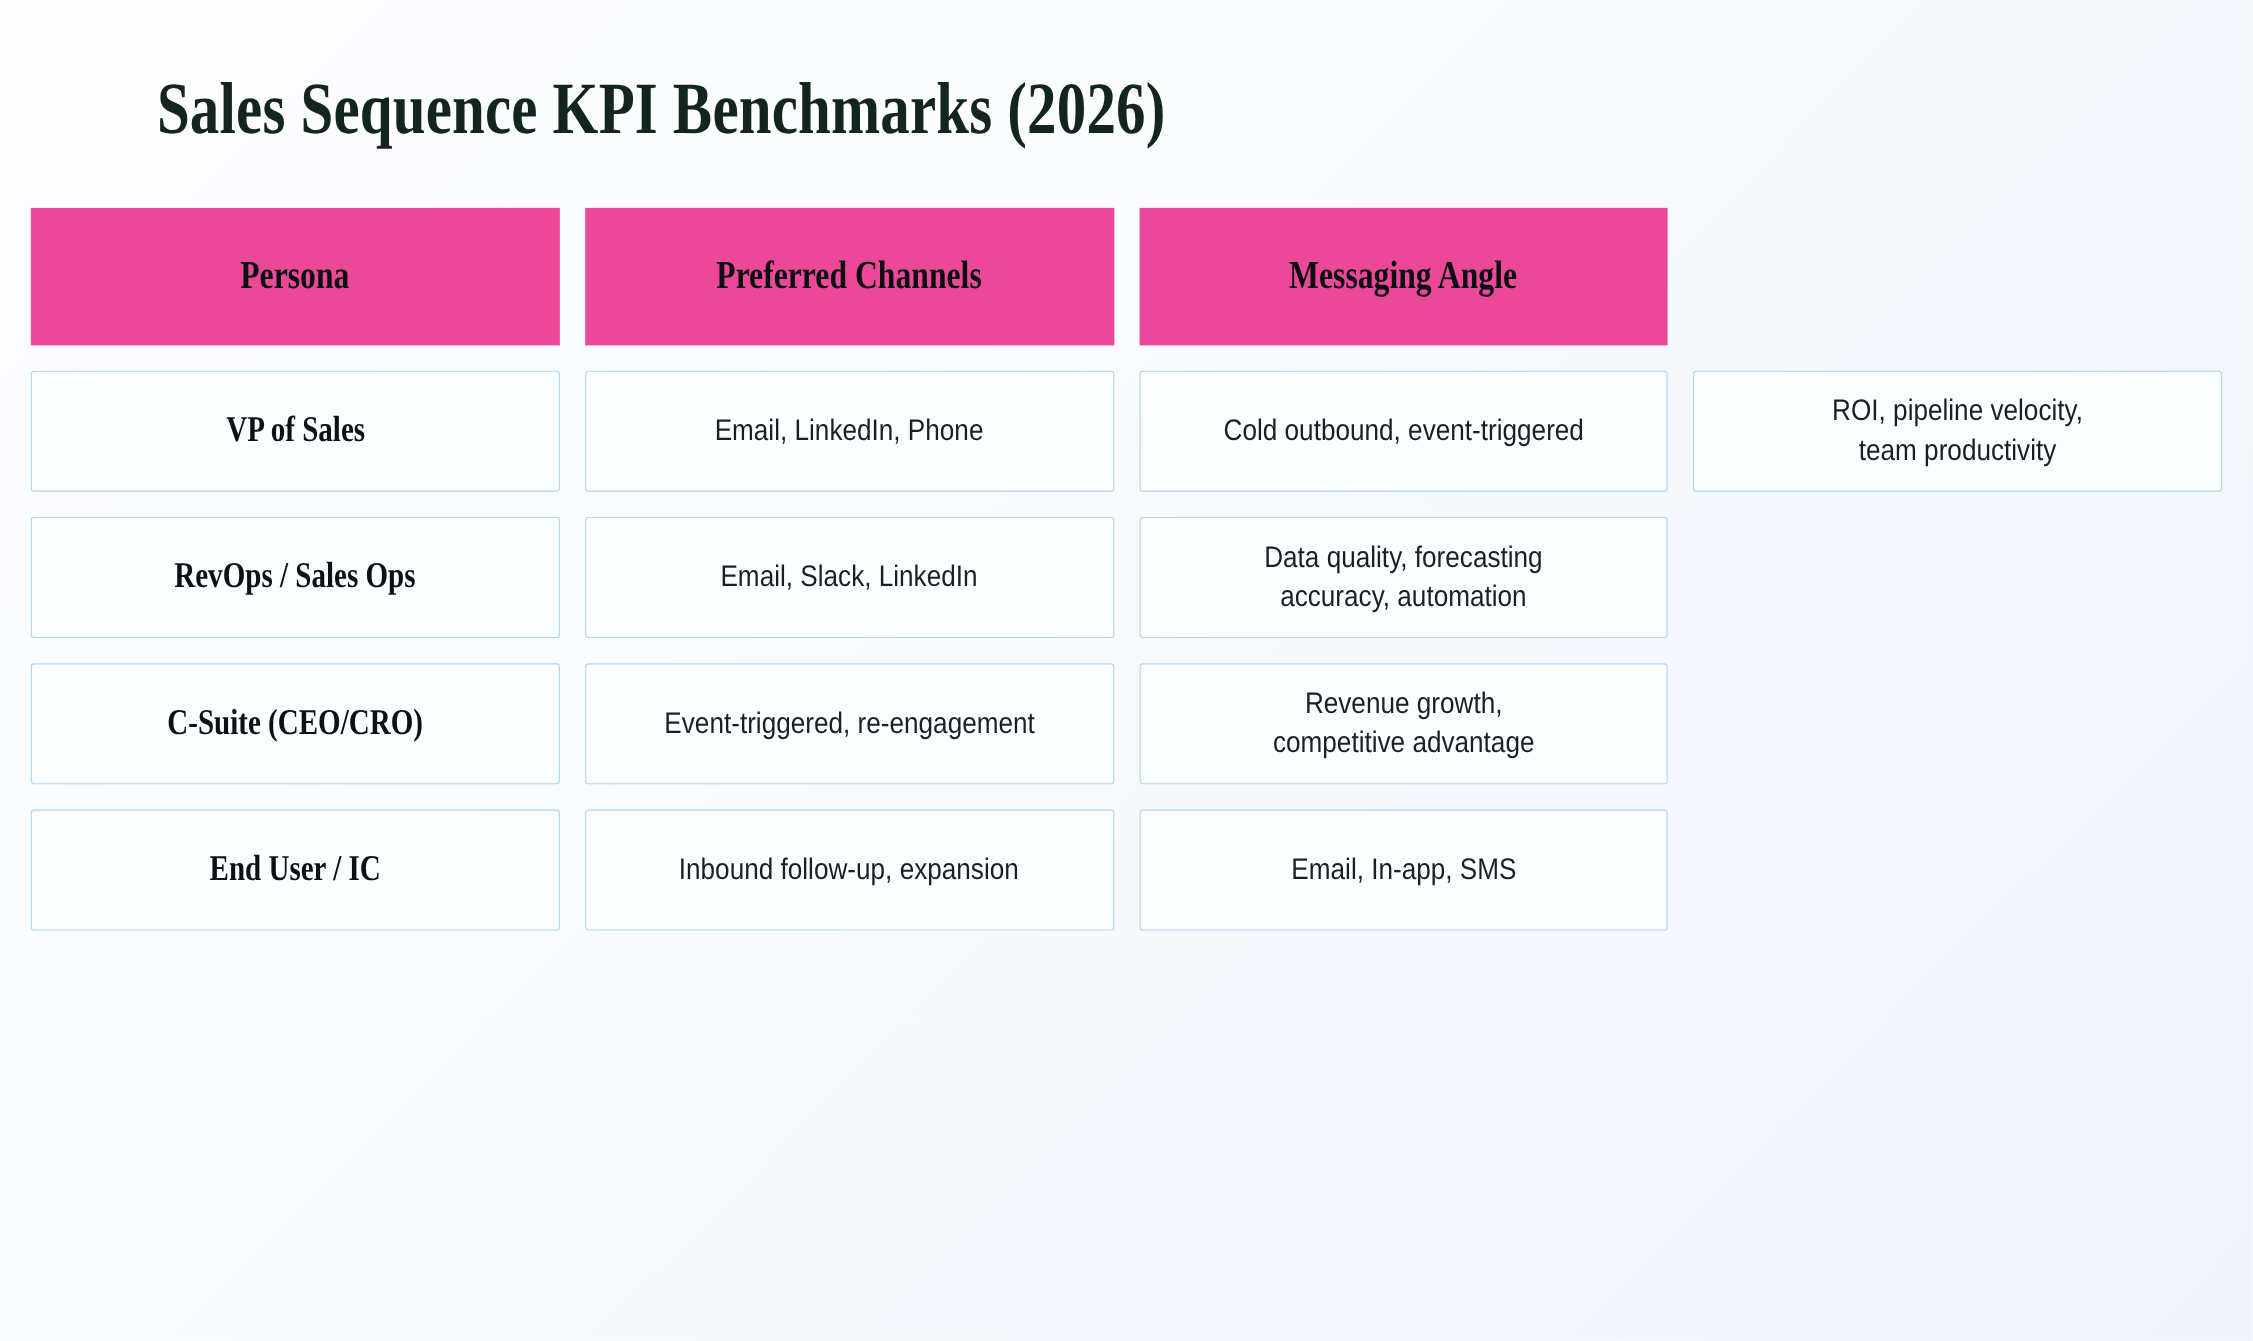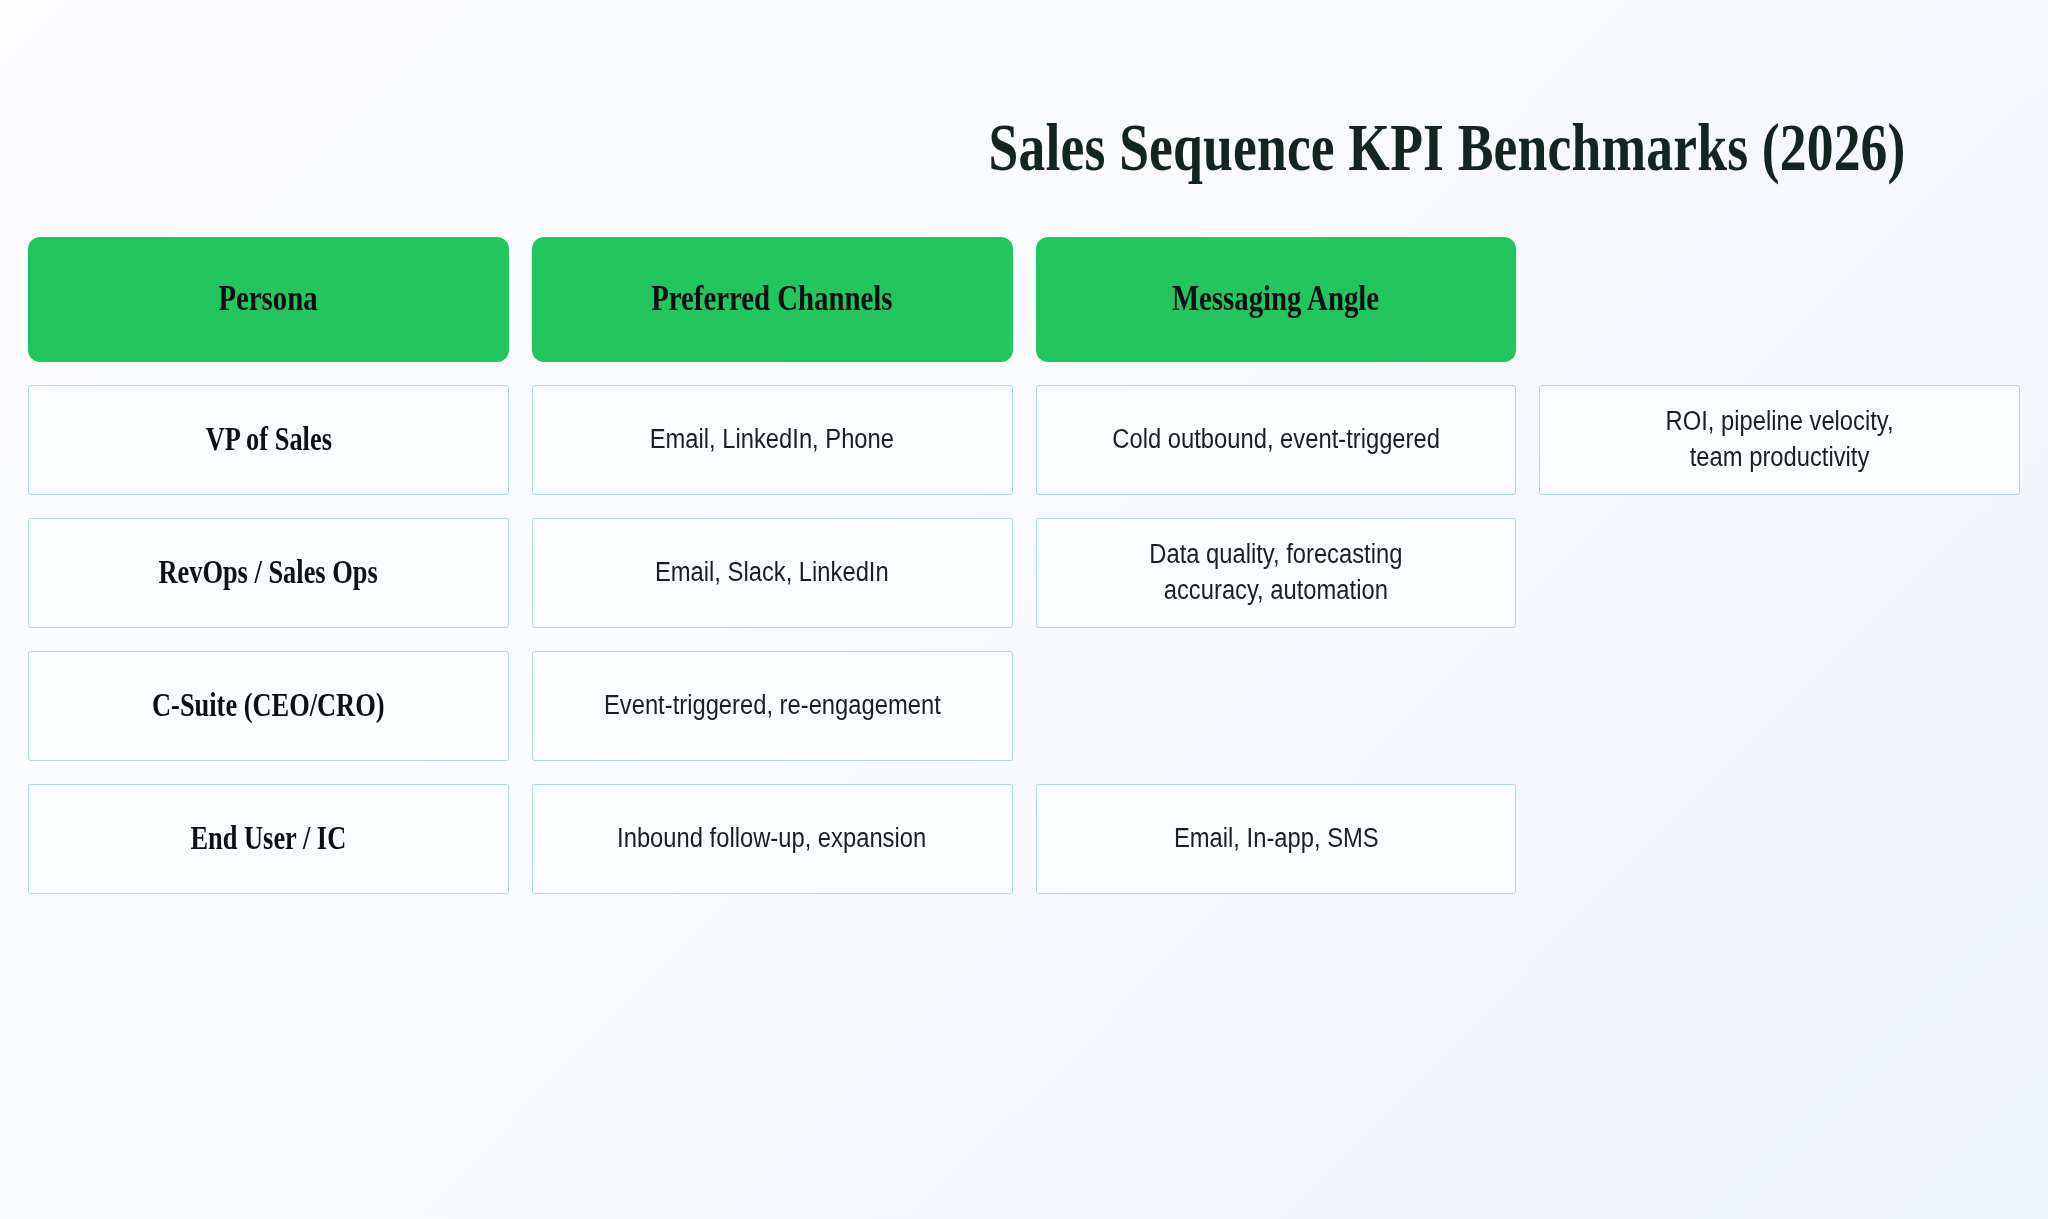--- a/index.html
+++ b/index.html
@@ -19,22 +19,22 @@
   .slide {
     position: relative;
     width: 2048px;
     height: 1219px;
     padding: 0 28px;
   }
 
   
   .title-wrap {
     width: 100%;
-    text-align: right;
-    padding-top: 111px;
+    text-align: left;
+    padding-top: 63px;
     padding-bottom: 52px;
   }
 
   .title {
     font-family: "Liberation Serif", "DejaVu Serif", serif;
     font-weight: 700;
     font-size: 67px;
     line-height: 1.1;
     letter-spacing: 0.2px;
     color: #12251f;
@@ -63,23 +63,23 @@
   .cell {
     display: flex;
     align-items: center;
     justify-content: center;
     text-align: center;
     padding: 10px 18px;
   }
 
   
   .header-row .cell {
-    background: #22c55e;
+    background: #ec4899;
     height: 125px;
-    border-radius: 12px;
+    border-radius: 0;
   }
 
   .header-text {
     font-family: "Liberation Serif", "DejaVu Serif", serif;
     font-weight: 700;
     font-size: 36px;
     line-height: 1.15;
     color: #0b0f12;
     transform: scaleX(0.80);
     transform-origin: center center;
@@ -174,20 +174,24 @@
       </div>
     </div>
 
     <div class="row body-row">
       <div class="cell">
         <span class="persona-text">C-Suite (CEO/CRO)</span>
       </div>
       <div class="cell">
         <span class="cell-text nowrap">Event-triggered, re-engagement</span>
       </div>
+      <div class="cell">
+        <span class="cell-text">Revenue growth,
+competitive advantage</span>
+      </div>
     </div>
 
     <div class="row body-row">
       <div class="cell">
         <span class="persona-text">End User / IC</span>
       </div>
       <div class="cell">
         <span class="cell-text nowrap">Inbound follow-up, expansion</span>
       </div>
       <div class="cell">

